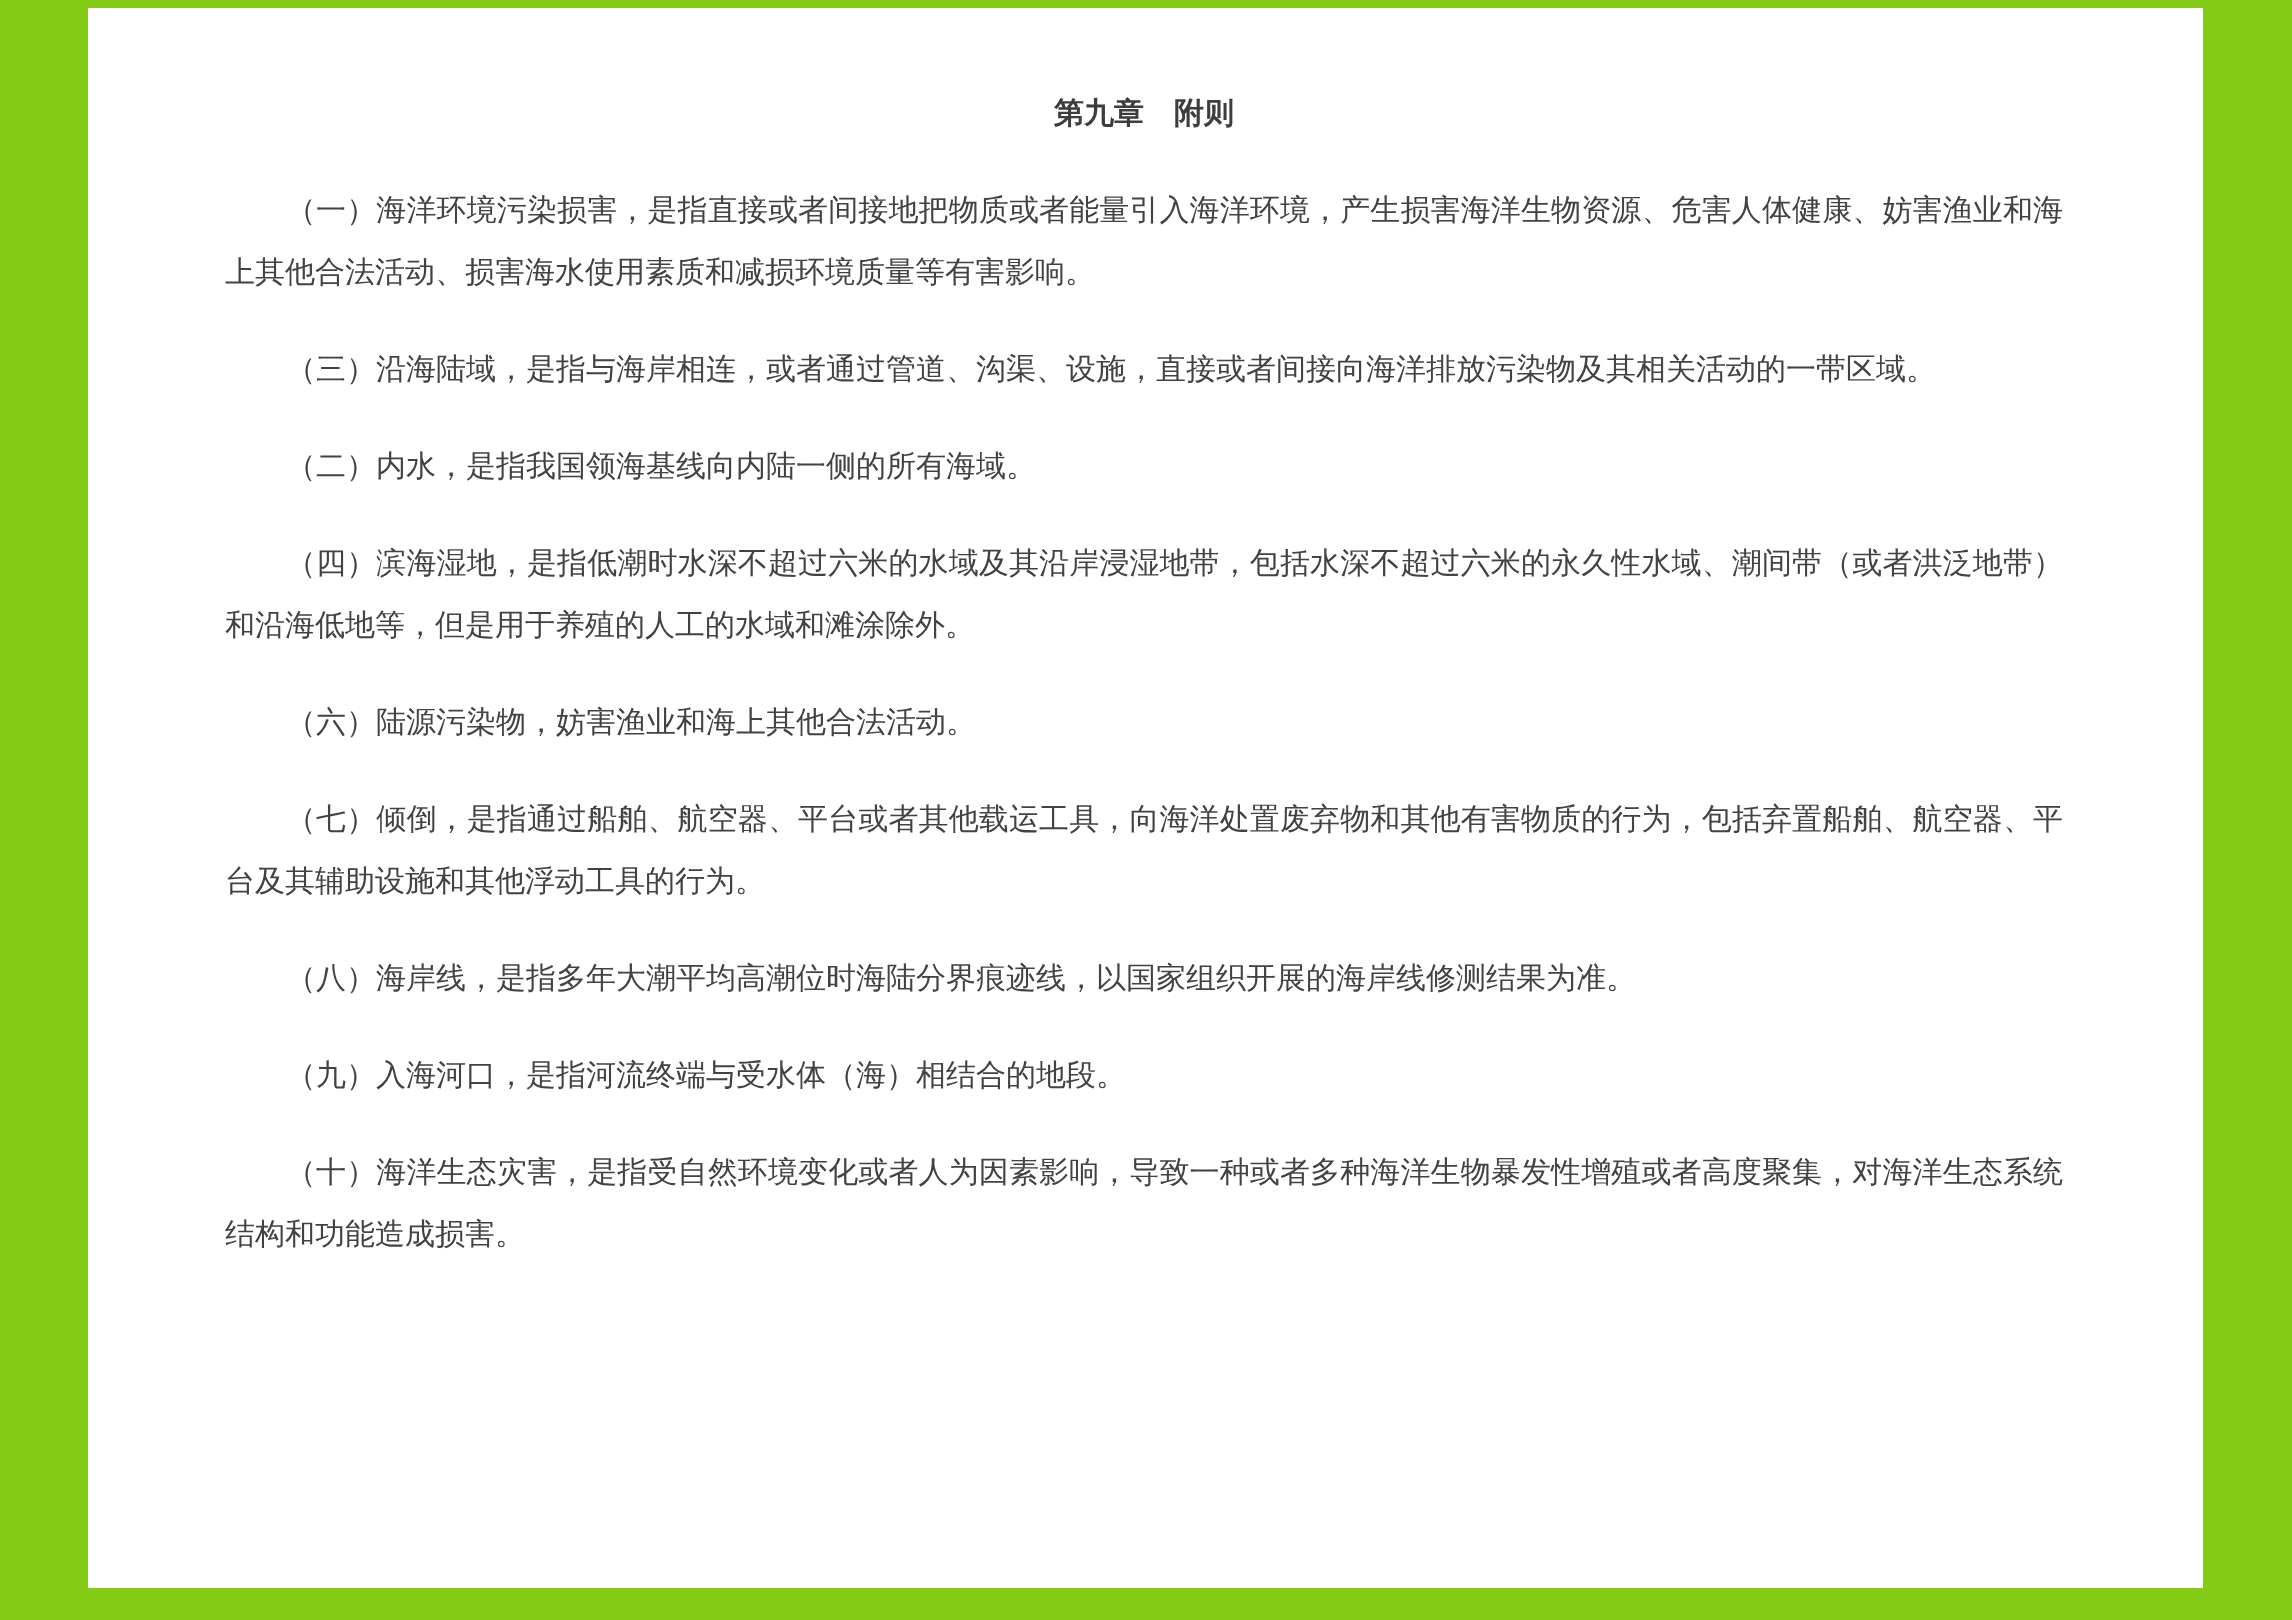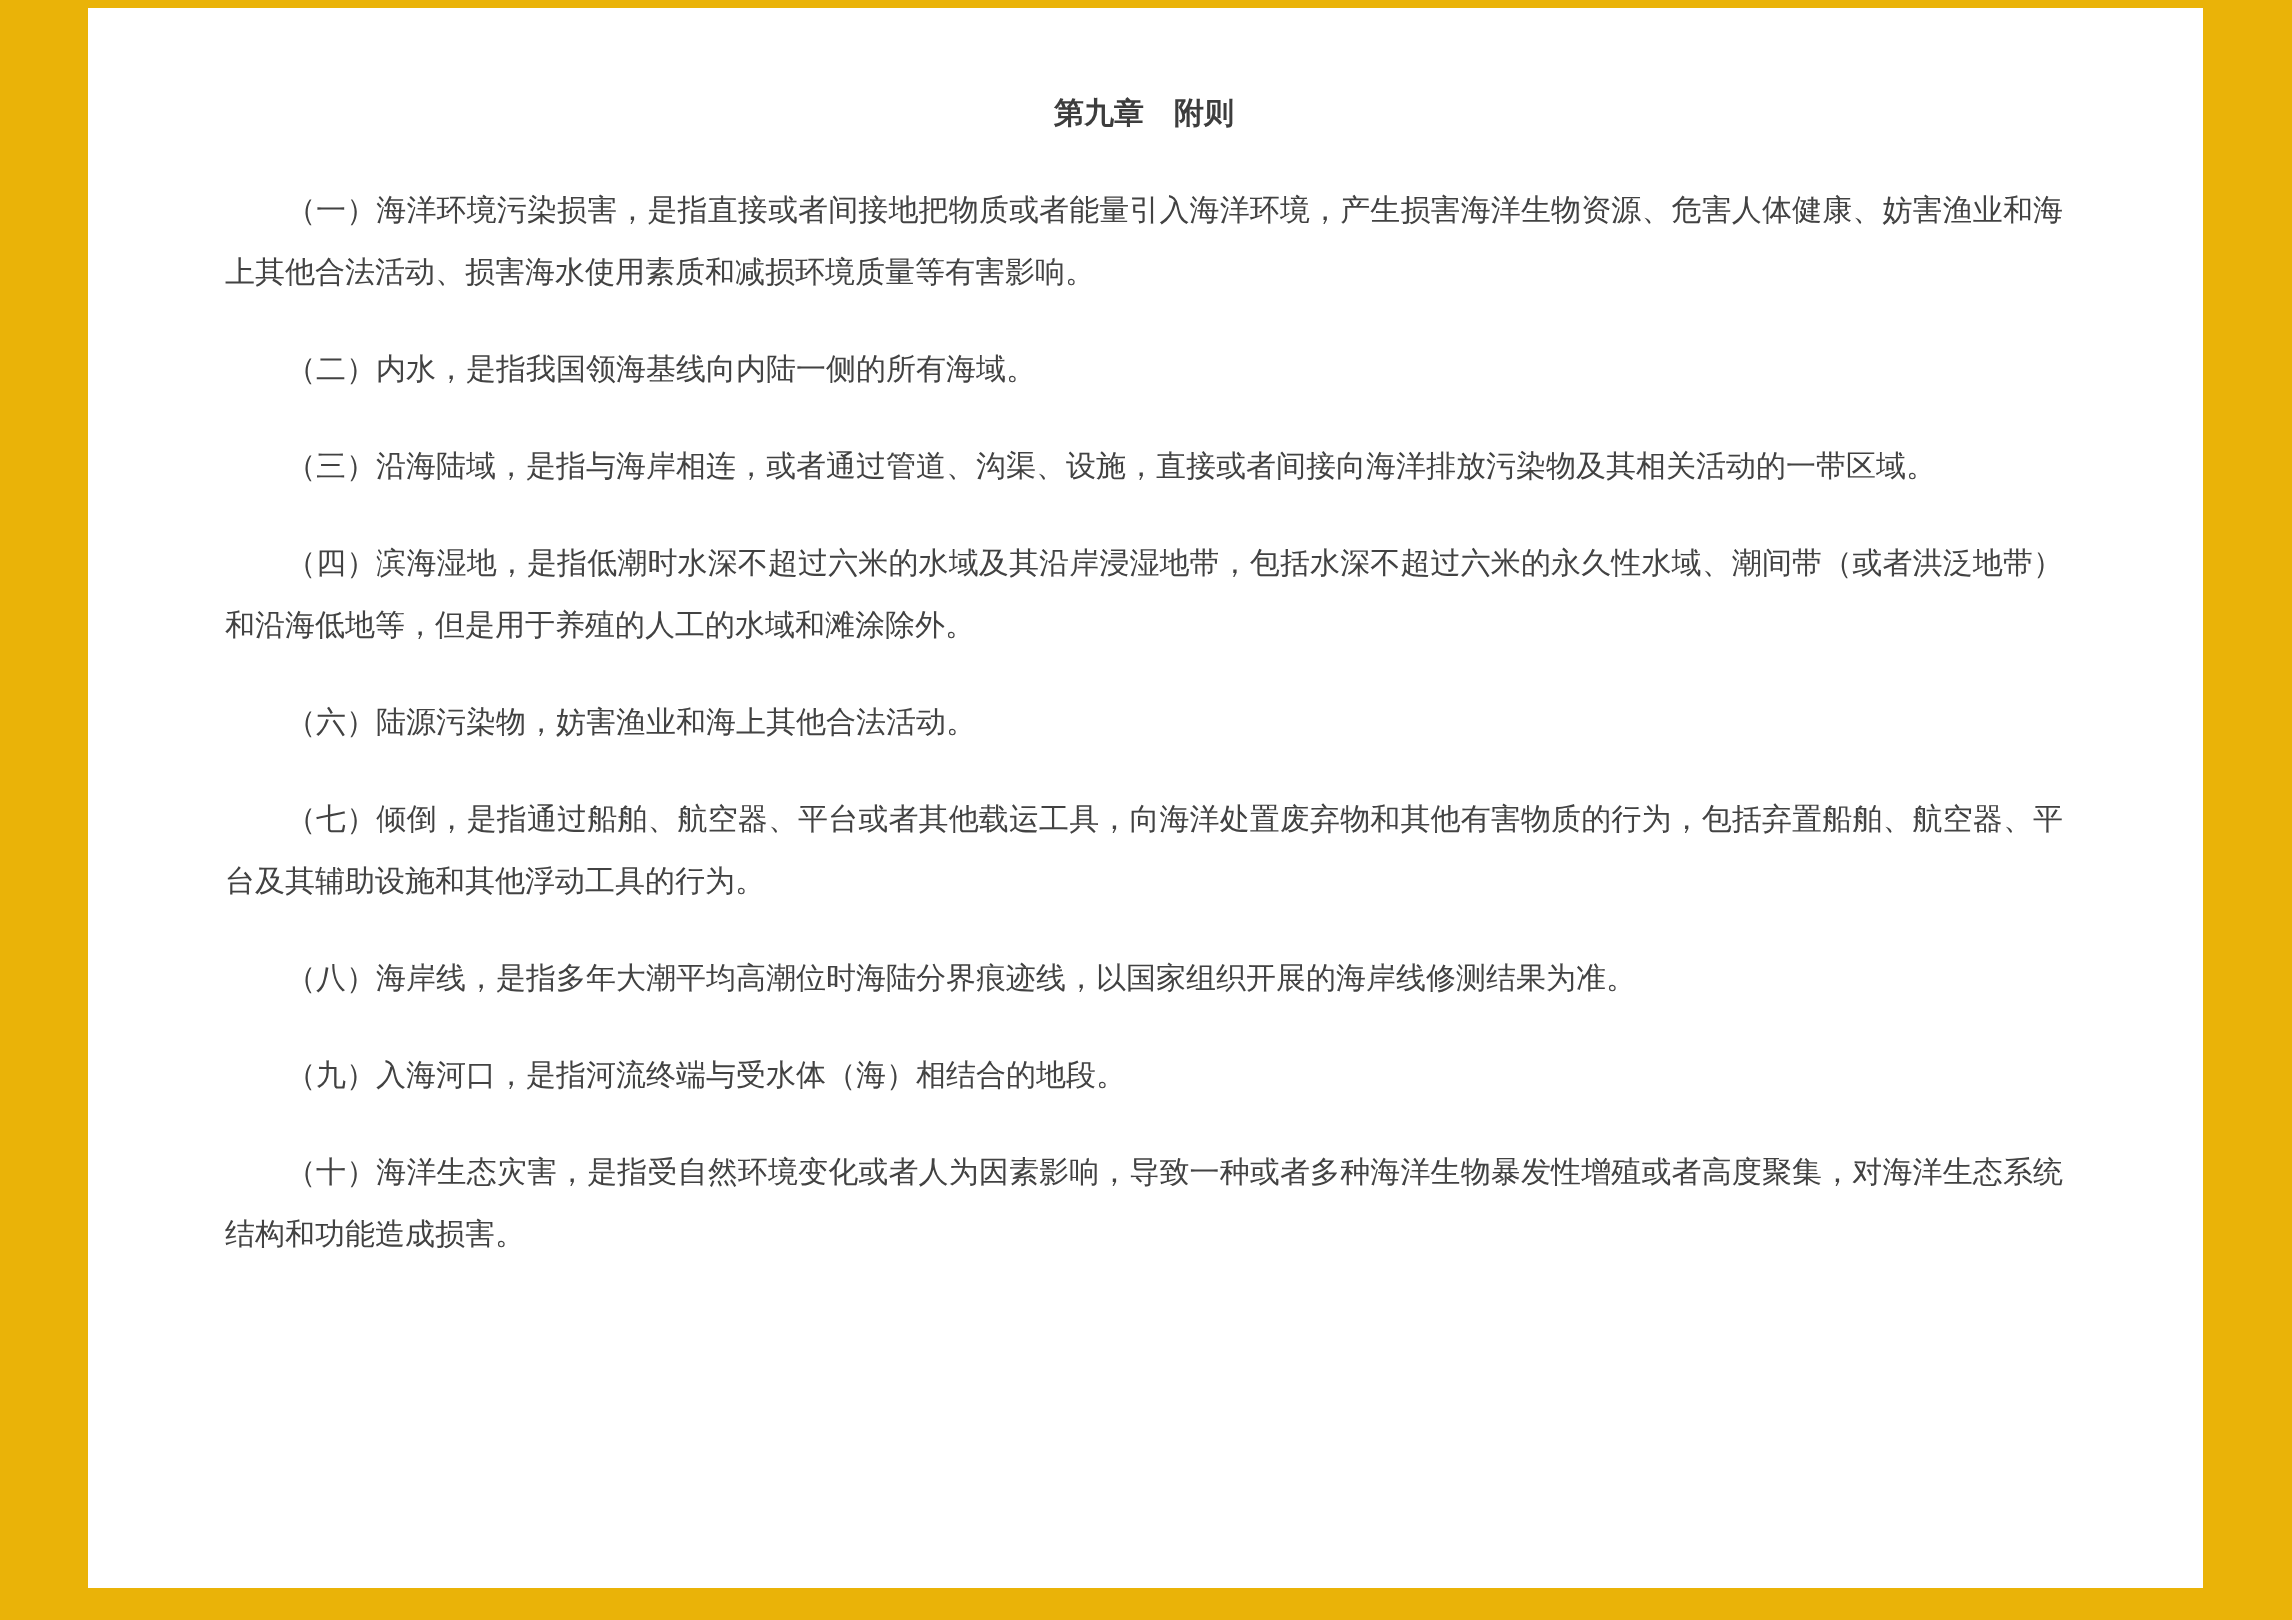--- a/index.html
+++ b/index.html
@@ -7,21 +7,21 @@
   body {
     width: 2293px;
     height: 1620px;
     background: #f0f0f0;
     font-family: "Liberation Sans", "DejaVu Sans", sans-serif;
   }
   .page {
     position: relative;
     width: 2293px;
     height: 1620px;
-    background: #eab308;
+    background: #84cc16;
     overflow: hidden;
     padding-left: 12px;
   }
   .card {
     position: absolute;
     left: 88px;
     top: 7.8px;
     width: 2115px;
     height: 1580px;
     background: #ffffff;
@@ -52,22 +52,22 @@
 <body>
 
 <div class="page">
   <div class="card">
     <div class="doc">
 
       <h1 class="chapter-title">第九章　附则</h1>
 
 
       <p>（一）海洋环境污染损害，是指直接或者间接地把物质或者能量引入海洋环境，产生损害海洋生物资源、危害人体健康、妨害渔业和海上其他合法活动、损害海水使用素质和减损环境质量等有害影响。</p>
+      <p>（三）沿海陆域，是指与海岸相连，或者通过管道、沟渠、设施，直接或者间接向海洋排放污染物及其相关活动的一带区域。</p>
       <p>（二）内水，是指我国领海基线向内陆一侧的所有海域。</p>
-      <p>（三）沿海陆域，是指与海岸相连，或者通过管道、沟渠、设施，直接或者间接向海洋排放污染物及其相关活动的一带区域。</p>
       <p>（四）滨海湿地，是指低潮时水深不超过六米的水域及其沿岸浸湿地带，包括水深不超过六米的永久性水域、潮间带（或者洪泛地带）和沿海低地等，但是用于养殖的人工的水域和滩涂除外。</p>
       <p>（六）陆源污染物，妨害渔业和海上其他合法活动。</p>
       <p>（七）倾倒，是指通过船舶、航空器、平台或者其他载运工具，向海洋处置废弃物和其他有害物质的行为，包括弃置船舶、航空器、平台及其辅助设施和其他浮动工具的行为。</p>
       <p>（八）海岸线，是指多年大潮平均高潮位时海陆分界痕迹线，以国家组织开展的海岸线修测结果为准。</p>
       <p>（九）入海河口，是指河流终端与受水体（海）相结合的地段。</p>
       <p>（十）海洋生态灾害，是指受自然环境变化或者人为因素影响，导致一种或者多种海洋生物暴发性增殖或者高度聚集，对海洋生态系统结构和功能造成损害。</p>
 
     </div>
   </div>
 </div>

